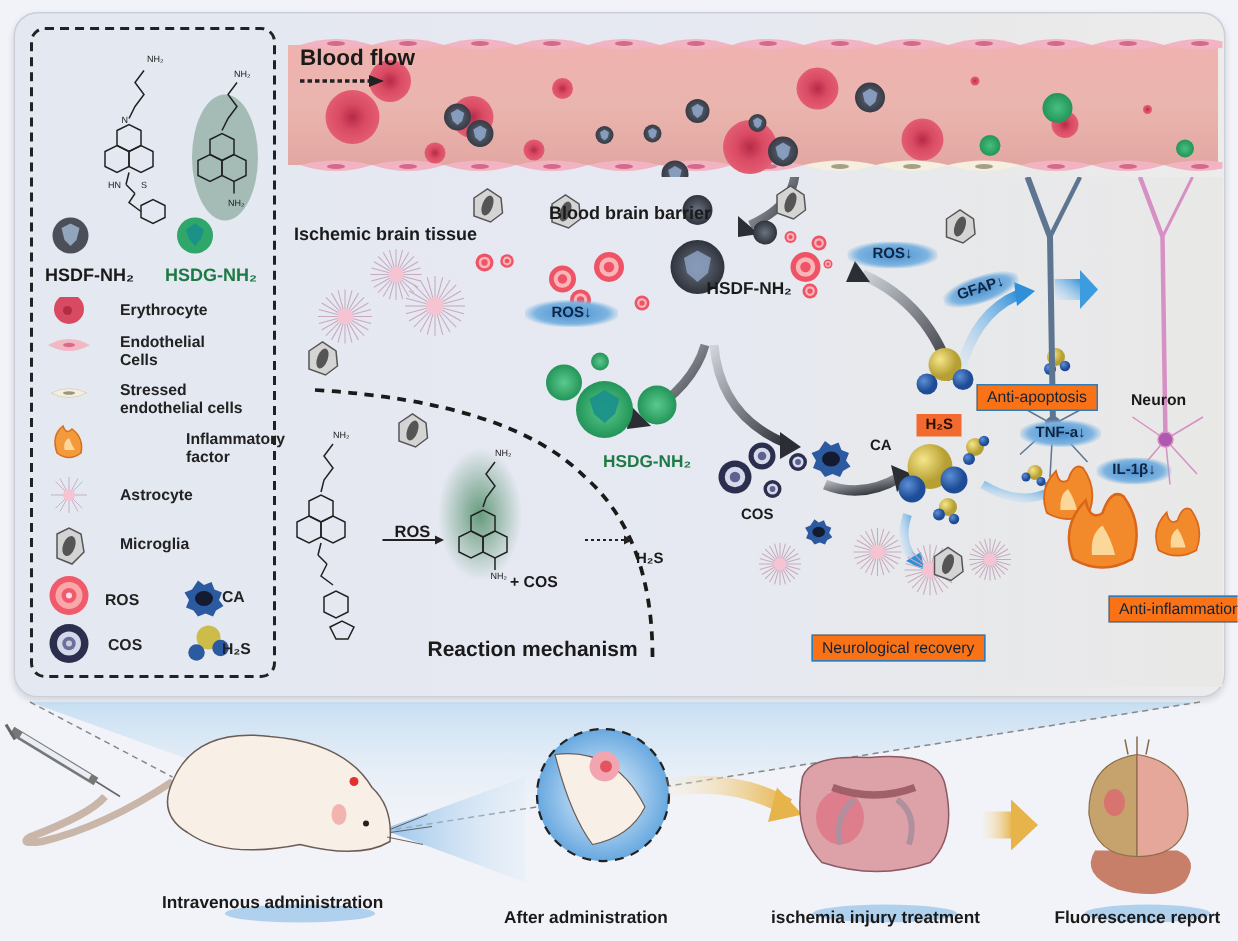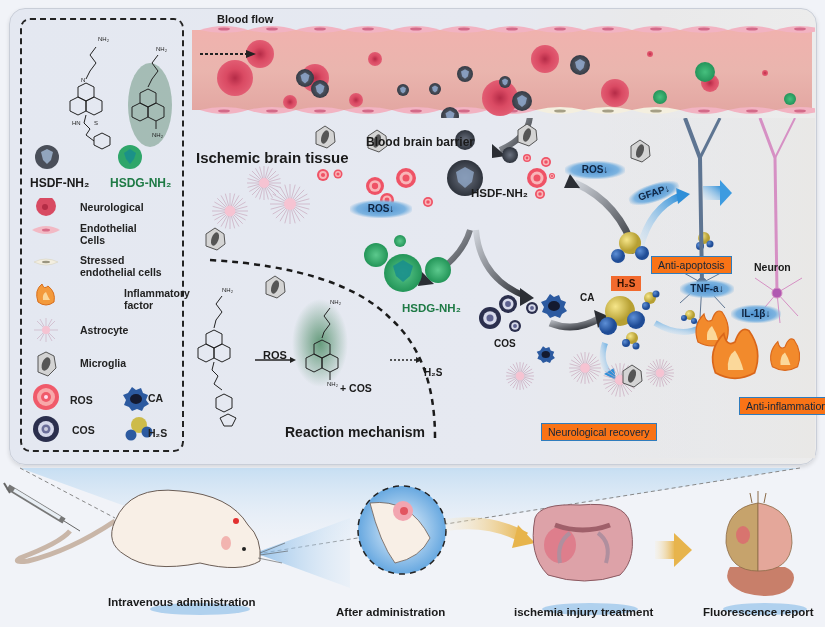--- a/index.html
+++ b/index.html
@@ -75,21 +75,21 @@
       <line x1="25" y1="123" x2="7" y2="141"></line>
     <line x1="10" y1="121" x2="22" y2="143"></line>
       <line x1="22" y1="121" x2="10" y2="143"></line>
     <circle cx="16" cy="132" r="4" fill="#f5c3d2" stroke="none"></circle>
   </g>
   <g>
     <path d="M8,158 L16,154 L24,158 L26,170 L18,178 L8,174 Z" fill="#d3d3d3" stroke="#555" stroke-width="1"></path>
     <ellipse cx="16" cy="166" rx="4" ry="7" fill="#555" transform="rotate(20 16 166)"></ellipse>
   </g>
 </svg>
-<div class="abs leg-label" style="left:80px;top:201px;">Neurological</div>
+<div class="abs leg-label" style="left:80px;top:201px;">Erythrocyte</div>
 <div class="abs leg-label" style="left:80px;top:222px;width:60px;white-space:normal;">Endothelial Cells</div>
 <div class="abs leg-label" style="left:80px;top:254px;width:100px;white-space:normal;">Stressed endothelial cells</div>
 <div class="abs leg-label" style="left:80px;top:287px;width:70px;white-space:normal;margin-left:44px;">Inflammatory factor</div>
 <div class="abs leg-label" style="left:80px;top:324px;">Astrocyte</div>
 <div class="abs leg-label" style="left:80px;top:357px;text-align:center;">Microglia</div>
 
 <svg class="abs" style="left:30px;top:383px;width:150px;height:60px">
   <g>
     <circle cx="16" cy="14" r="13" fill="#f05a6a"></circle>
       <circle cx="16" cy="14" r="9" fill="#f8a8aa"></circle>
@@ -228,21 +228,21 @@
       <path d="M385,40 L390,37 L395,40 L393.5,46 L390,49 L386.5,46 Z" fill="#8fa8cc" opacity="0.85"></path>
       <circle cx="515" cy="50" r="10" fill="url(#gp)"></circle>
       <circle cx="470" cy="75" r="7" fill="url(#gp)"></circle>
       <circle cx="600" cy="77" r="6" fill="url(#gp)"></circle>
     </g>
   <g>
     <line x1="10" y1="32" x2="58" y2="32" stroke="#222" stroke-width="2.2" stroke-dasharray="3 2"></line>
     <path d="M56,28 L66,32 L56,36 Z" fill="#222"></path>
   </g>
 </svg>
-<div class="abs txt" style="left:200px;top:13px;font-size:11px;margin-left:17px;">Blood flow</div>
+<div class="abs txt" style="left:200px;top:30px;font-size:15px;">Blood flow</div>
 
 <svg class="abs" style="left:180px;top:118px;width:640px;height:345px">
   <defs>
     <radialGradient id="grayball">
         <stop offset="0" stop-color="#6b7280"></stop>
         <stop offset="1" stop-color="#2e333c"></stop>
       </radialGradient>
     <radialGradient id="greenball">
         <stop offset="0" stop-color="#5cc98d"></stop>
         <stop offset="1" stop-color="#239558"></stop>
@@ -669,21 +669,21 @@
     <line x1="150" y1="254" x2="150" y2="262"></line>
   </g>
   <line x1="210" y1="242" x2="238" y2="242" stroke="#222" stroke-width="1.3" stroke-dasharray="2 2"></line>
   <path d="M236,239 L242,242 L236,245 Z" fill="#222"></path>
   <text x="150" y="186" font-size="6" fill="#222">NH₂</text>
   <text x="147" y="268" font-size="6" fill="#222">NH₂</text>
   <text x="42" y="174" font-size="6" fill="#222">NH₂</text>
 </svg>
 
 <div class="abs txt" style="left:366px;top:123px;font-size:12px;margin-top:12px;">Blood brain barrier</div>
-<div class="abs txt" style="left:196px;top:149px;font-size:15px;">Ischemic brain tissue</div>
+<div class="abs txt" style="left:196px;top:149px;font-size:12px;">Ischemic brain tissue</div>
 <div class="abs txt" style="left:471px;top:187px;font-size:11.5px;">HSDF-NH₂</div>
 <div class="abs txt" style="left:402px;top:302px;font-size:11.5px;color:#1e7a45;">HSDG-NH₂</div>
 <div class="abs txt" style="left:494px;top:338px;font-size:10px;">COS</div>
 <div class="abs txt" style="left:580px;top:292px;font-size:10px;">CA</div>
 
 <div class="abs ellipse-lbl" style="left:350px;top:200px;width:62px;">ROS↓</div>
 <div class="abs ellipse-lbl" style="left:565px;top:161px;width:60px;">ROS↓</div>
 <div class="abs ellipse-lbl" style="left:628px;top:184px;width:52px;transform:rotate(-18deg);">GFAP↓</div>
 <div class="abs ellipse-lbl" style="left:680px;top:280px;width:54px;">TNF-a↓</div>
 <div class="abs ellipse-lbl" style="left:731px;top:305px;width:50px;">IL-1β↓</div>

